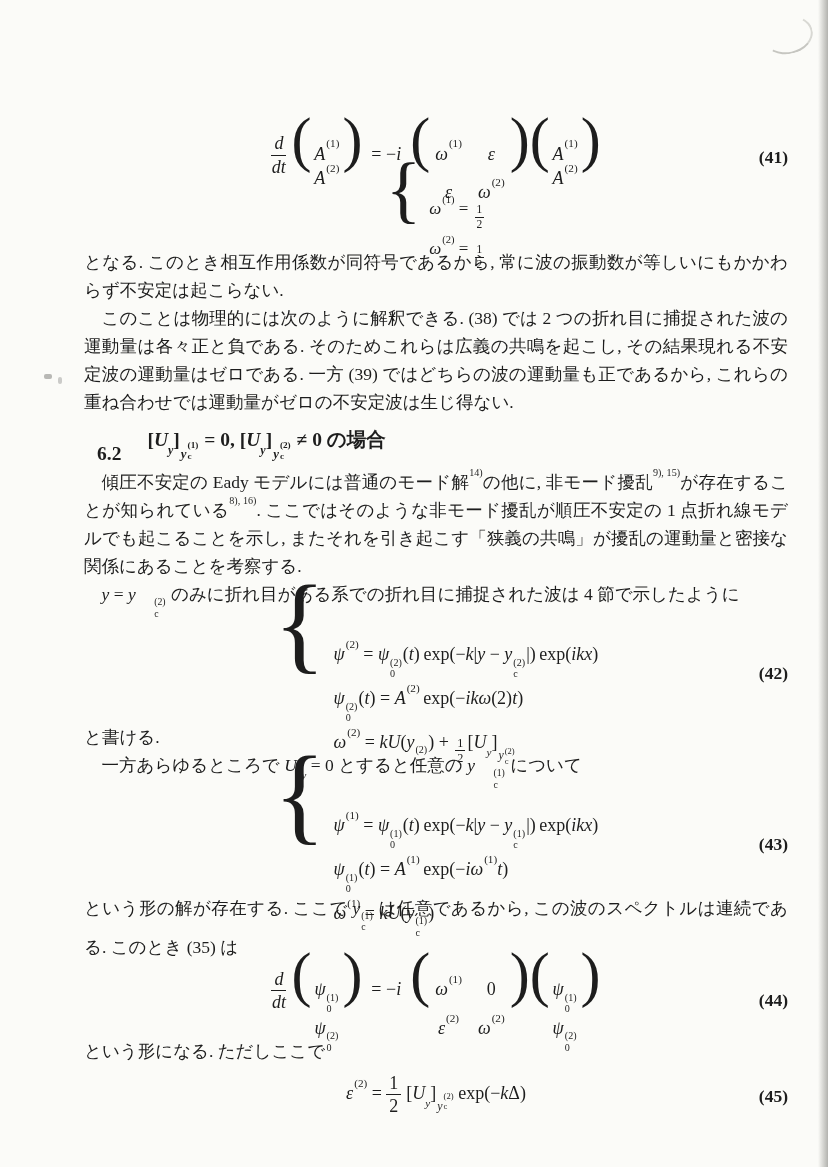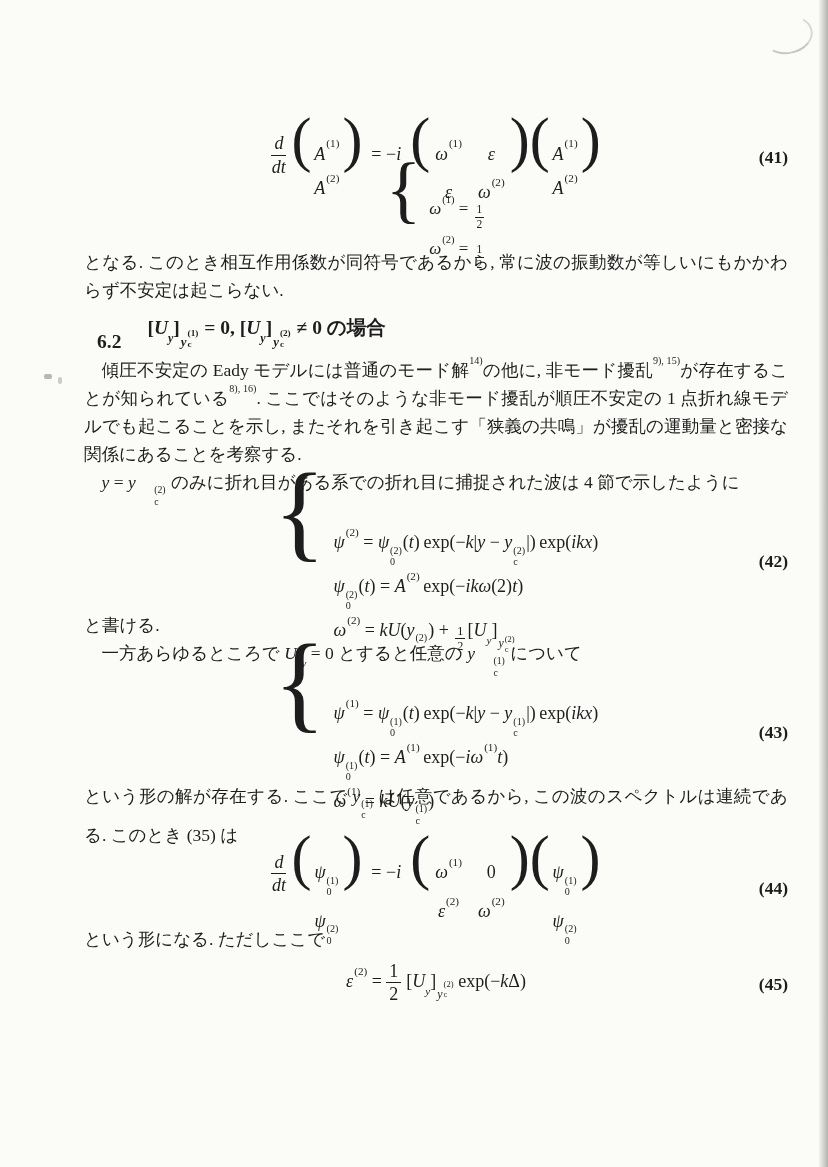--- a/index.html
+++ b/index.html
@@ -55,21 +55,21 @@
   .math sup{font-size:0.62em;line-height:0;position:relative;top:-0.45em;margin-left:1px;}
   .math sub{font-size:0.62em;line-height:0;position:relative;top:0.3em;}
   sup.ref{font-size:0.58em;line-height:0;position:relative;top:-0.5em;margin-top:40px;}
   .ss{display:inline-flex;flex-direction:column;align-items:flex-start;font-size:0.56em;line-height:1.15;vertical-align:-0.55em;margin:0 1px;font-style:normal;}
   .msub{display:inline-flex;align-items:flex-start;font-size:0.66em;vertical-align:-0.95em;margin-left:1px;}
   .msub .ss{font-size:0.72em;vertical-align:-0.4em;}
   .sfrac{display:inline-flex;flex-direction:column;align-items:center;font-size:0.68em;line-height:1.2;vertical-align:0.1em;margin:0 2px;}
   .sfrac .sn{border-bottom:1px solid var(--ink);padding:0 2px;}
   .frac{display:inline-flex;flex-direction:column;align-items:center;line-height:1.25;vertical-align:middle;margin-right:5px;}
   .frac .num{border-bottom:1.4px solid var(--ink);padding:0 3px;}
-  .vec{display:inline-flex;flex-direction:column;align-items:center;row-gap:12px;padding:0 3px;line-height:1.25;}
+  .vec{display:inline-flex;flex-direction:column;align-items:center;row-gap:2px;padding:0 3px;line-height:1.25;}
   .mat2{display:inline-grid;grid-template-columns:auto auto;column-gap:18px;row-gap:4px;justify-items:center;padding:0 5px;line-height:1.25;gap:16px;}
   .paren{font-size:60px;line-height:58px;font-weight:300;display:inline-block;transform:scaleY(1.02);}
   .brace{display:inline-block;font-weight:300;margin-right:8px;}
   .b2{font-size:74px;line-height:54px;}
   .b3{font-size:108px;line-height:92px;}
   .rel{margin:0 9px;}
   .sys{display:inline-flex;flex-direction:column;align-items:flex-start;row-gap:5px;line-height:1.45;}
 
   .eqrow{position:relative;display:flex;justify-content:center;align-items:center;font-size:18px;}
   .eqlabel{position:absolute;right:0;top:50%;transform:translateY(-50%);font-size:17.5px;font-weight:bold;}
@@ -118,20 +118,21 @@
                 <span>2</span>
               </span></span>
             <span><i>ω</i><sup>(2)</sup> = <span class="sfrac">
                 <span class="sn">1</span>
                 <span>2</span>
               </span></span>
           </span></span>
     </div>
 
     <p class="para">となる. このとき相互作用係数が同符号であるから, 常に波の振動数が等しいにもかかわらず不安定は起こらない.</p>
+    <p class="para indent">このことは物理的には次のように解釈できる. (38) では 2 つの折れ目に捕捉された波の運動量は各々正と負である. そのためこれらは広義の共鳴を起こし, その結果現れる不安定波の運動量はゼロである. 一方 (39) ではどちらの波の運動量も正であるから, これらの重ね合わせでは運動量がゼロの不安定波は生じ得ない.</p>
 
     <h2 class="heading">
       <span class="hnum">6.2</span>
       <span class="math">[<i>U</i><sub><i>y</i></sub>]<span class="msub">
             <i>y</i>
             <span class="ss">
               <span>(1)</span>
               <span>c</span>
             </span>
           </span> = 0, [<i>U</i><sub><i>y</i></sub>]<span class="msub">

